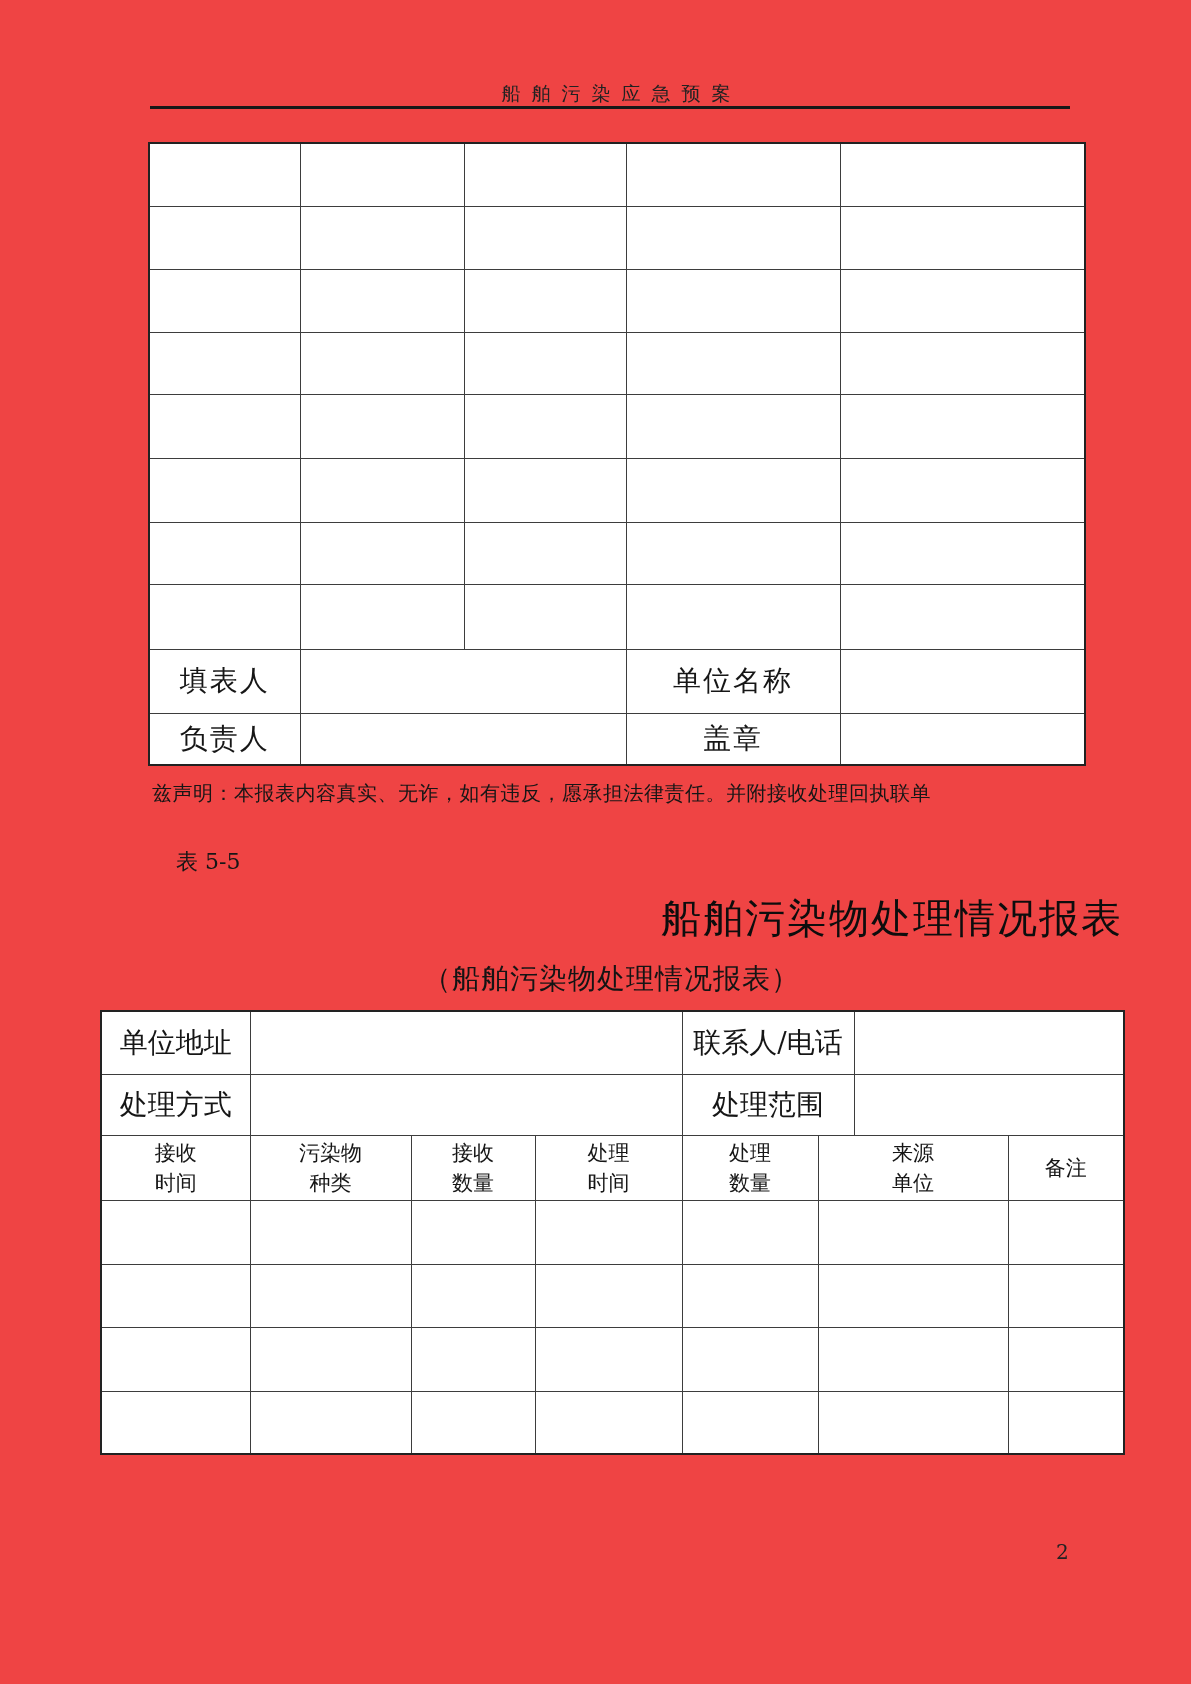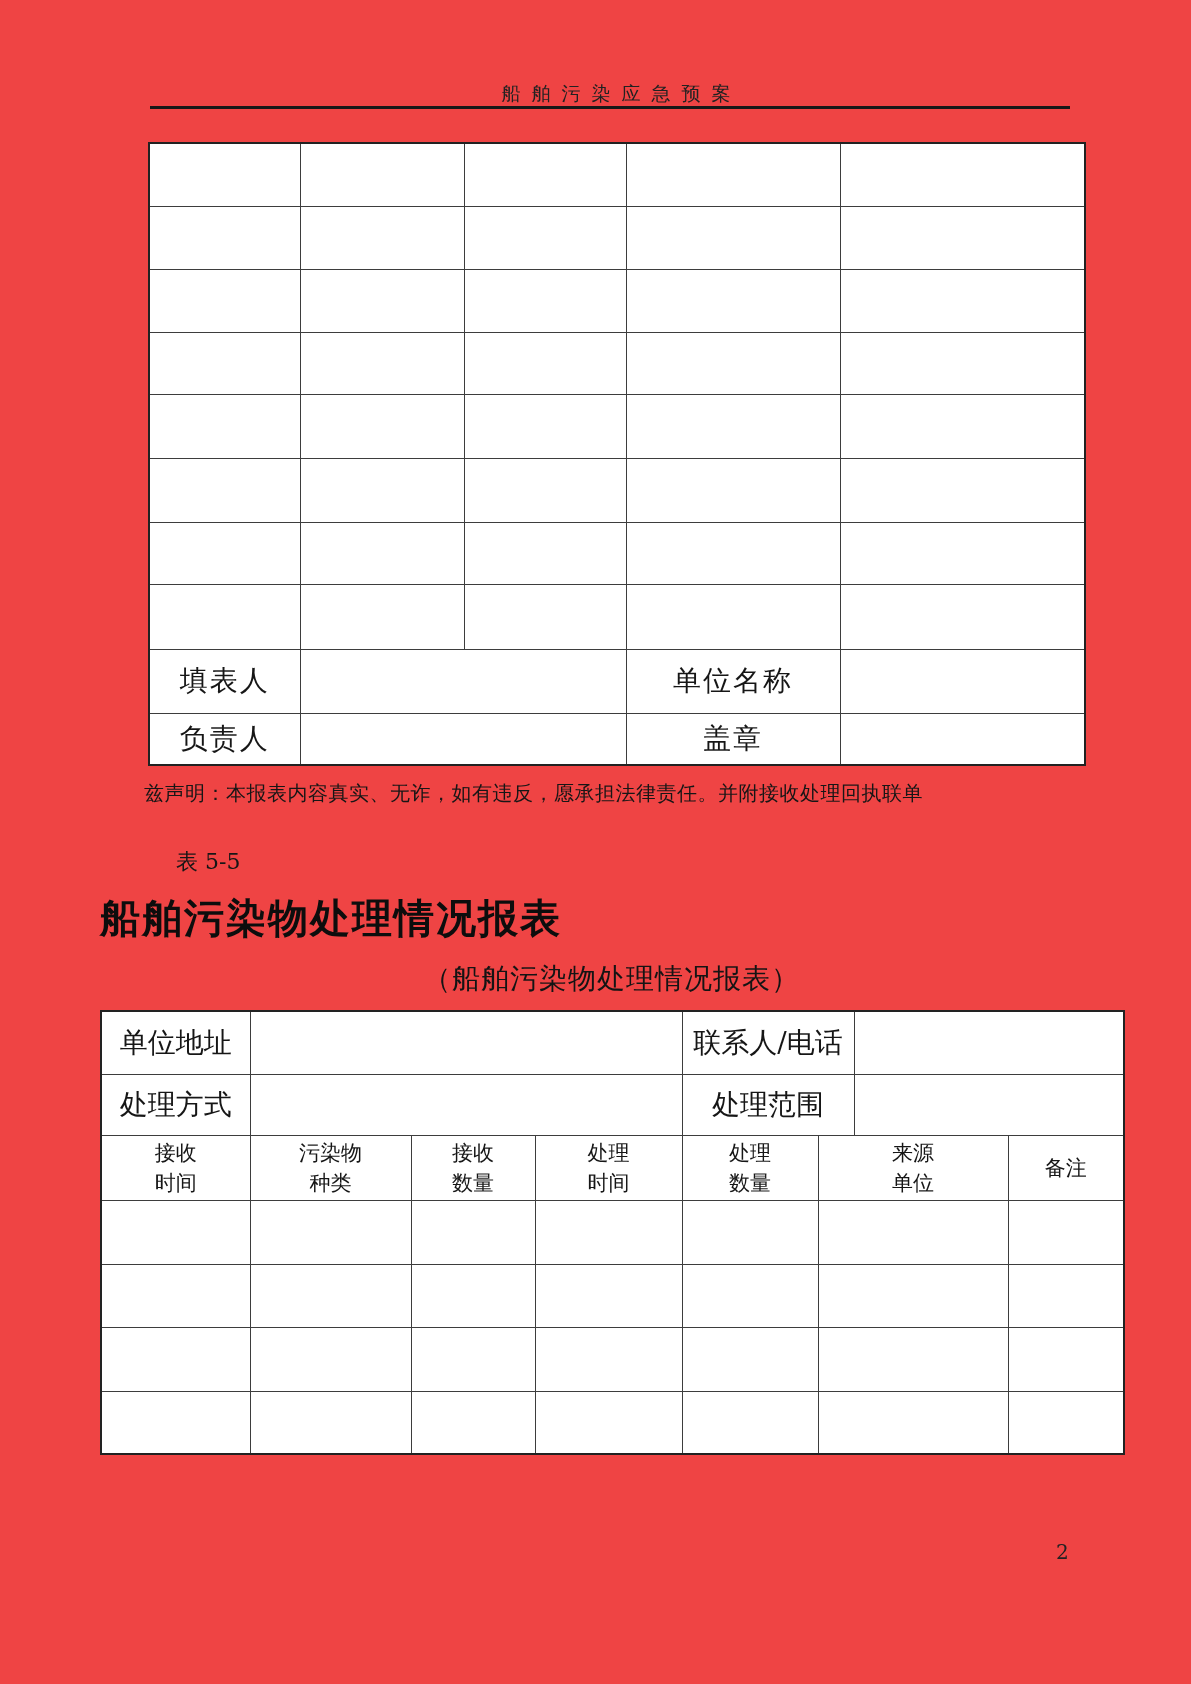--- a/index.html
+++ b/index.html
@@ -21,27 +21,27 @@
   .t2 { left:100px; top:1010px; width:1023px; border:2px solid #222; }
 
   .lbl { font-size:28px; color:#161616; white-space:nowrap; }
   .t1 .lbl { letter-spacing:2px; }
 
   .hdr { font-size:21px; line-height:30px; color:#161616; }
   .hdr span { display:block; }
   .hdr span:empty { display:none; }
 
   .declaration {
-    position:absolute; left:144px; top:780px; width:920px;
+    position:absolute; left:152px; top:780px; width:920px;
     font-size:20px; letter-spacing:0.5px; color:#161616; white-space:nowrap;
   }
   .table-no { position:absolute; left:176px; top:847px; font-size:22px; color:#161616; }
   .sec-title {
-    position:absolute; left:100px; top:891px; width:1023px; text-align:left;
-    font-size:40px; font-weight:bold; letter-spacing:2px; color:#0d0d0d;
+    position:absolute; left:100px; top:891px; width:1023px; text-align:right;
+    font-size:40px; font-weight:normal; letter-spacing:2px; color:#0d0d0d;
   }
   .sec-subtitle {
     position:absolute; left:100px; top:960px; width:1023px; text-align:center;
     font-size:28px; letter-spacing:1px; color:#141414;
   }
   .pageno { position:absolute; left:1056px; top:1540px; font-size:20px; color:#222; }
 </style>
 </head>
 <body>
 

